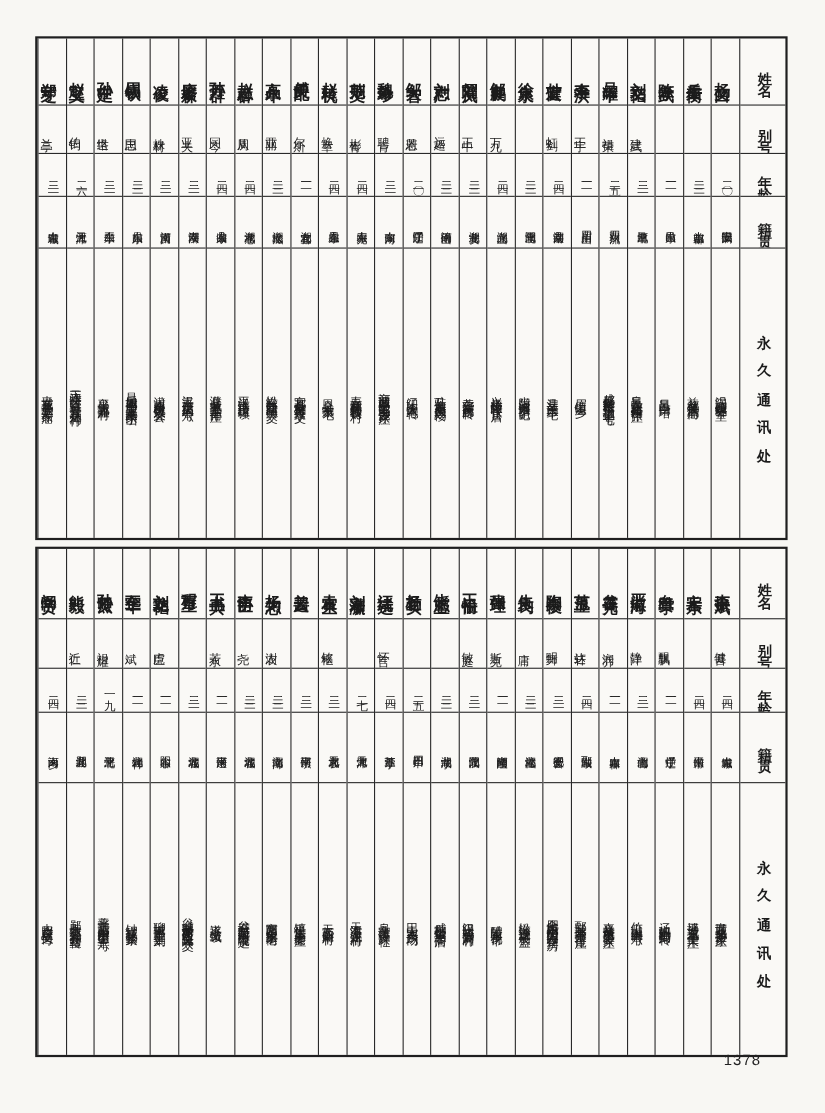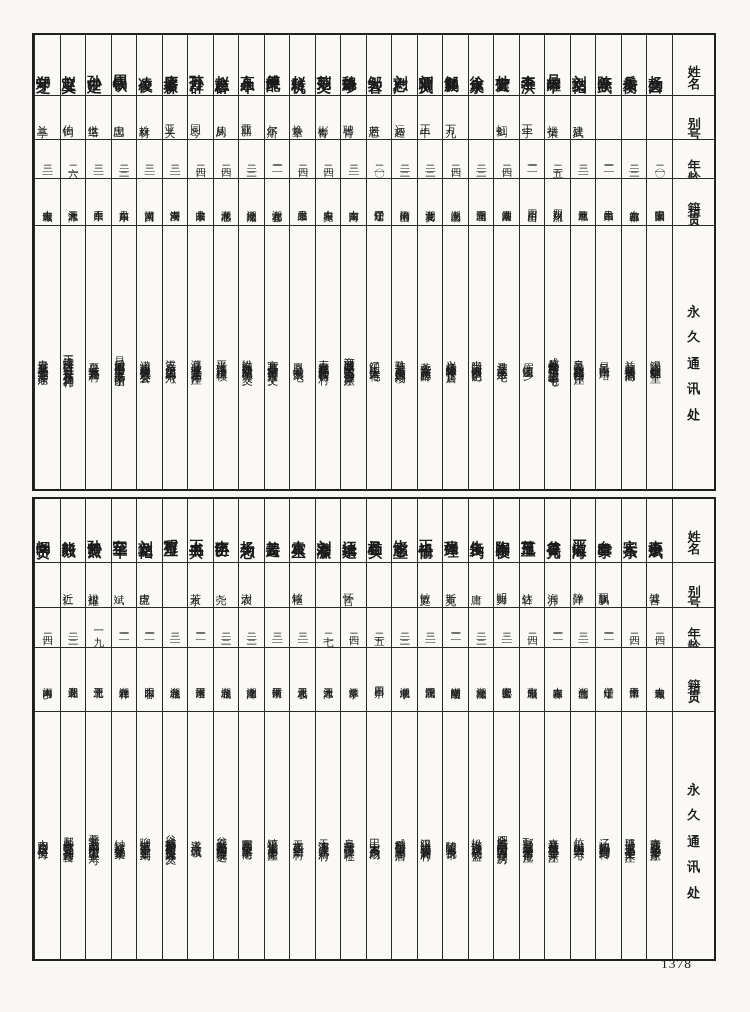--- a/index.html
+++ b/index.html
@@ -70,21 +70,21 @@
   .cell-native .vt{font-size:10px;letter-spacing:0.5px;}
   .cell-addr .vt{font-size:11px;letter-spacing:1.5px;line-height:1.18;}
   
   .header-col .cell{justify-content:center;}
   .header-col .vt{font-size:13px;font-weight:bold;}
   .hc-pair .vt{letter-spacing:11px;}
   .hc-addr .vt{letter-spacing:26px;}
   .page-number{
     position:absolute;
     top:956px;right:58px;
-    font-family:Liberation Serif, serif;
+    font-family:Liberation Sans, sans-serif;
     font-size:13.5px;
     letter-spacing:1px;
     color:#222;
   }
 </style>
 </head>
 <body>
 
 <div class="page">
 

